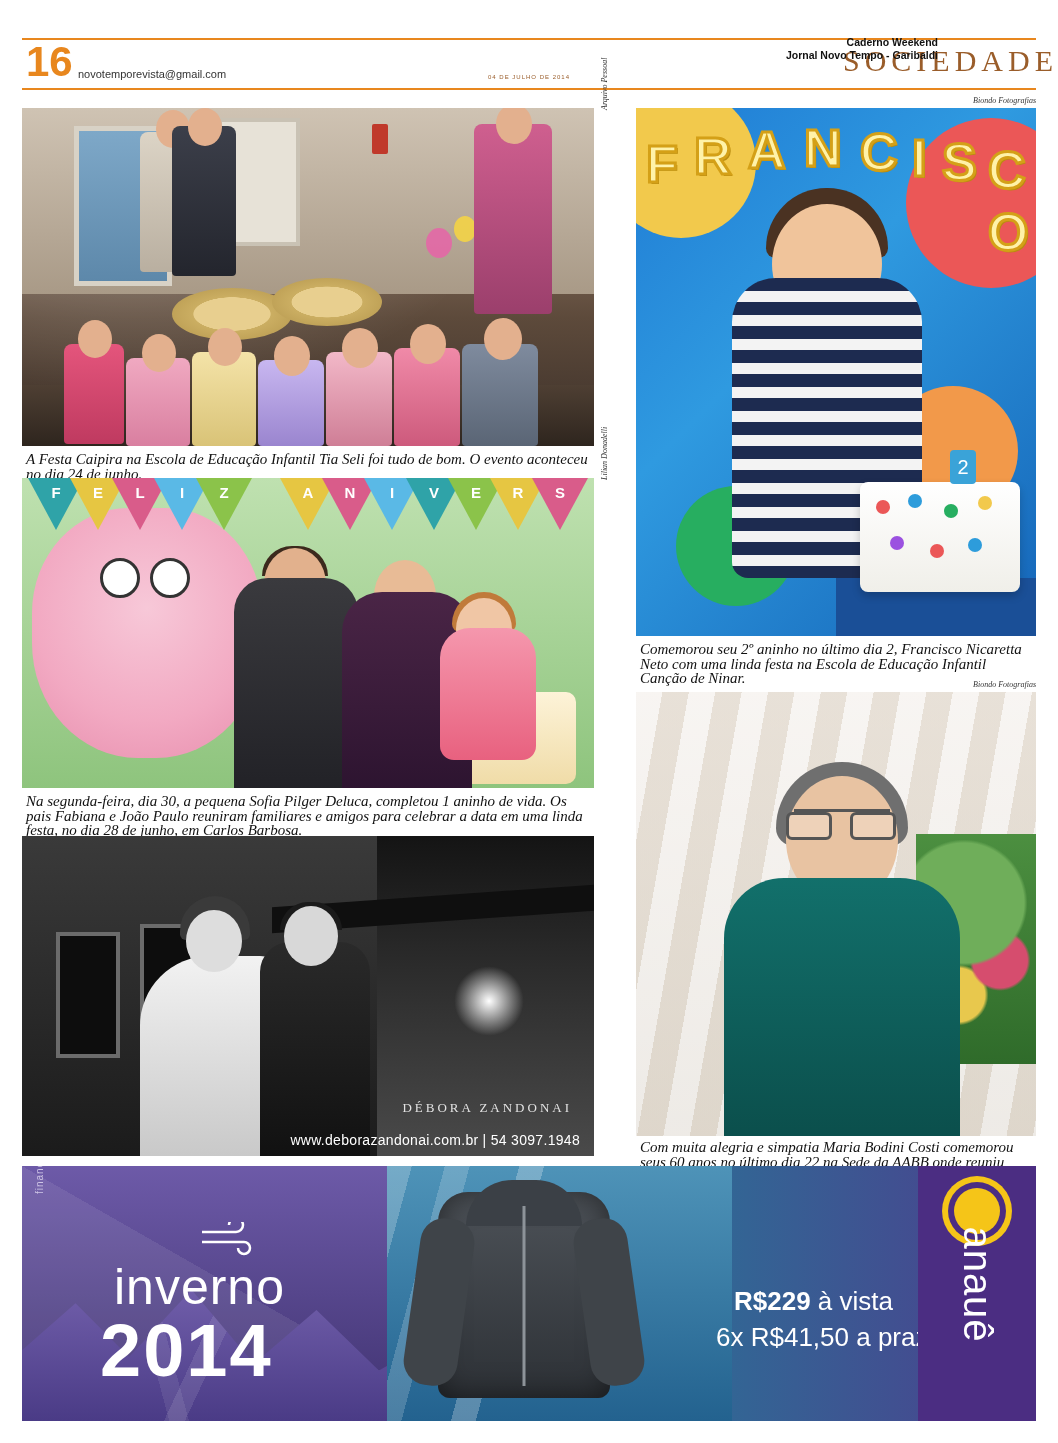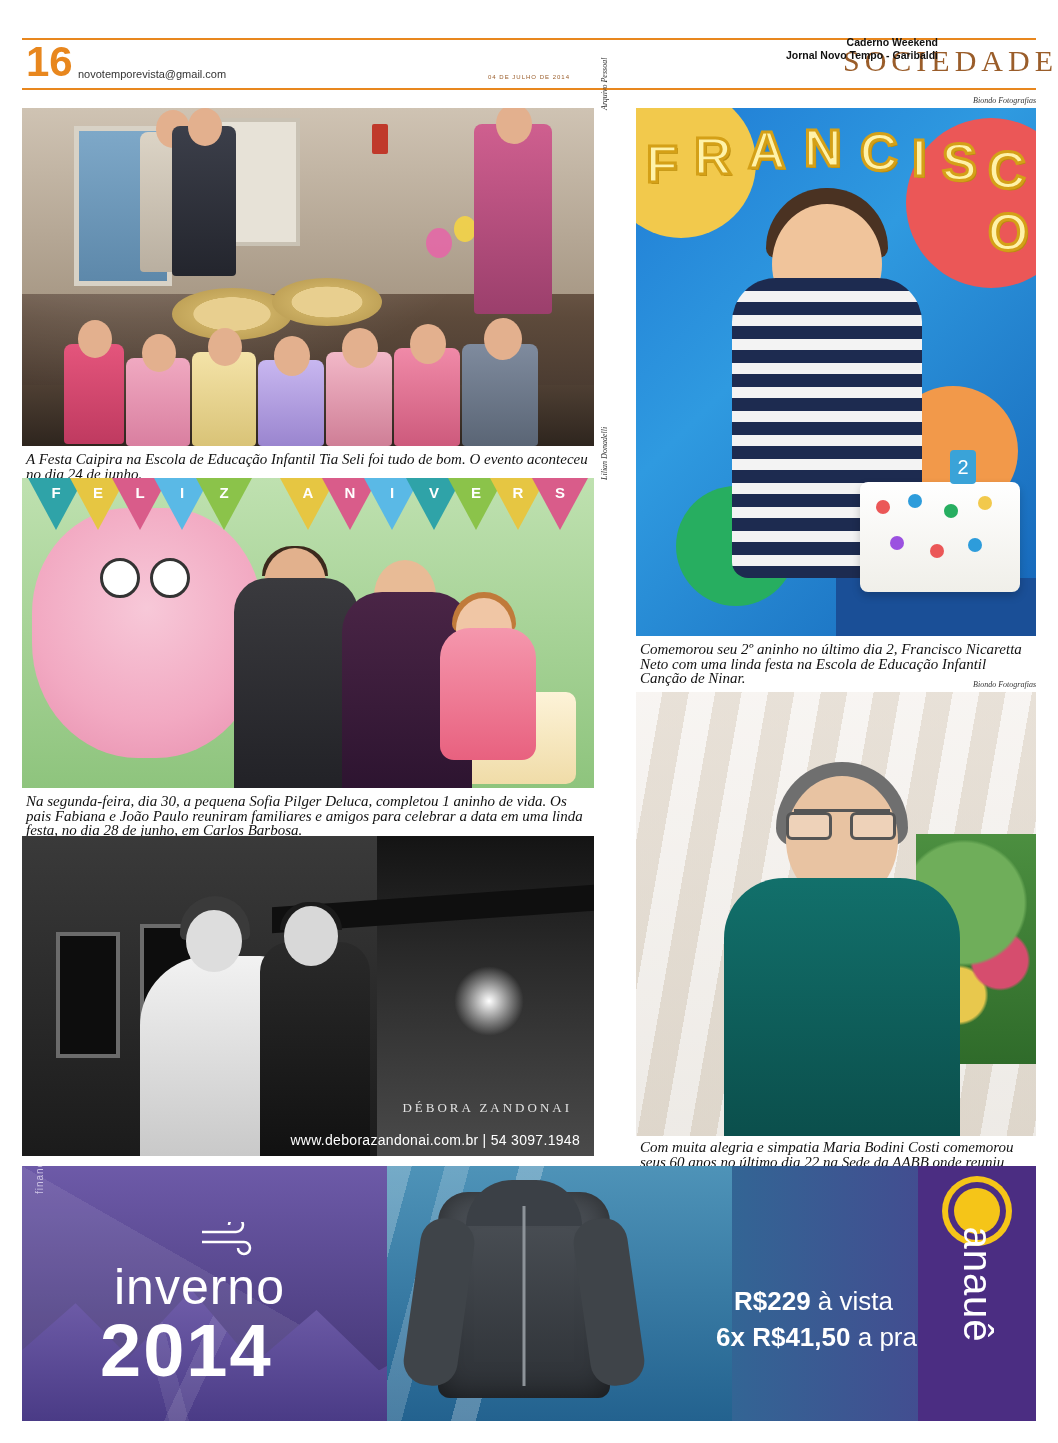--- a/index.html
+++ b/index.html
@@ -253,21 +253,21 @@
     position:absolute;left:712px;top:120px;
     font-family:"Liberation Sans", sans-serif;
     font-size:26px;color:#ffffff;
   }
   .ad-price1 b{font-weight:bold;text-align:center;}
   .ad-price2{
     position:absolute;left:694px;top:156px;
     font-family:"Liberation Sans", sans-serif;
     font-size:26px;color:#ffffff;
   }
-  .ad-price2 b{font-weight:bold;}
+  .ad-price2 b{font-weight:normal;}
   .ad-logo{
     position:absolute;right:0;top:0;width:118px;height:255px;
     background:#4b2d82;
   }
   .ad-logo .sun{
     position:absolute;left:50%;top:22px;width:46px;height:46px;margin-left:-23px;
     border-radius:50%;background:#f5c518;
     box-shadow:0 0 0 6px #4b2d82, 0 0 0 12px #f5c518;
   }
   .ad-logo .word{

